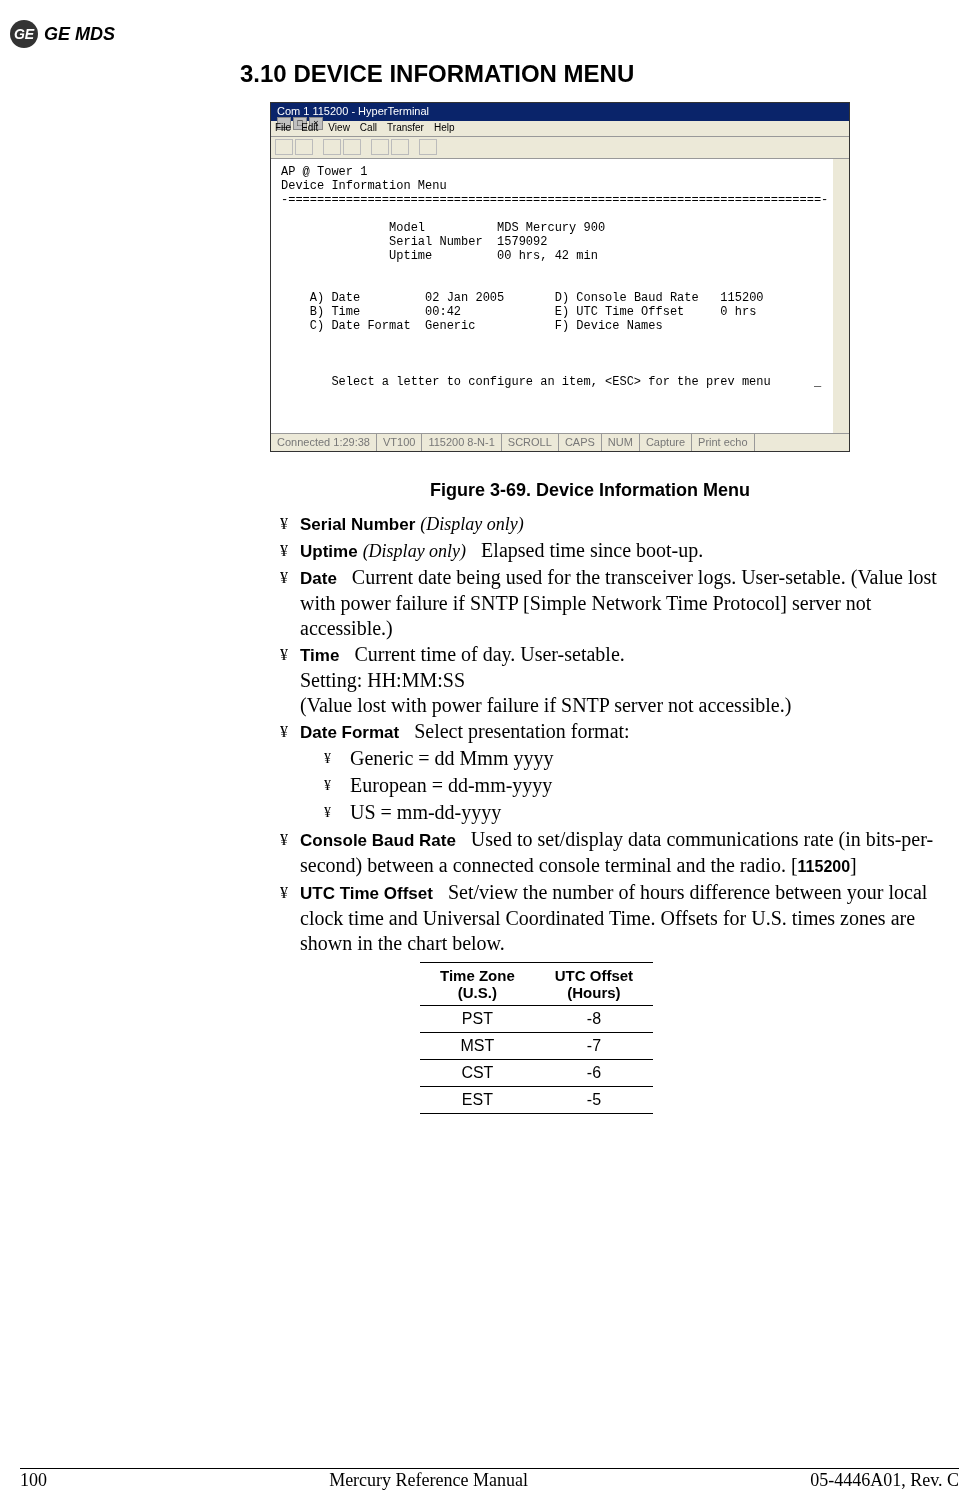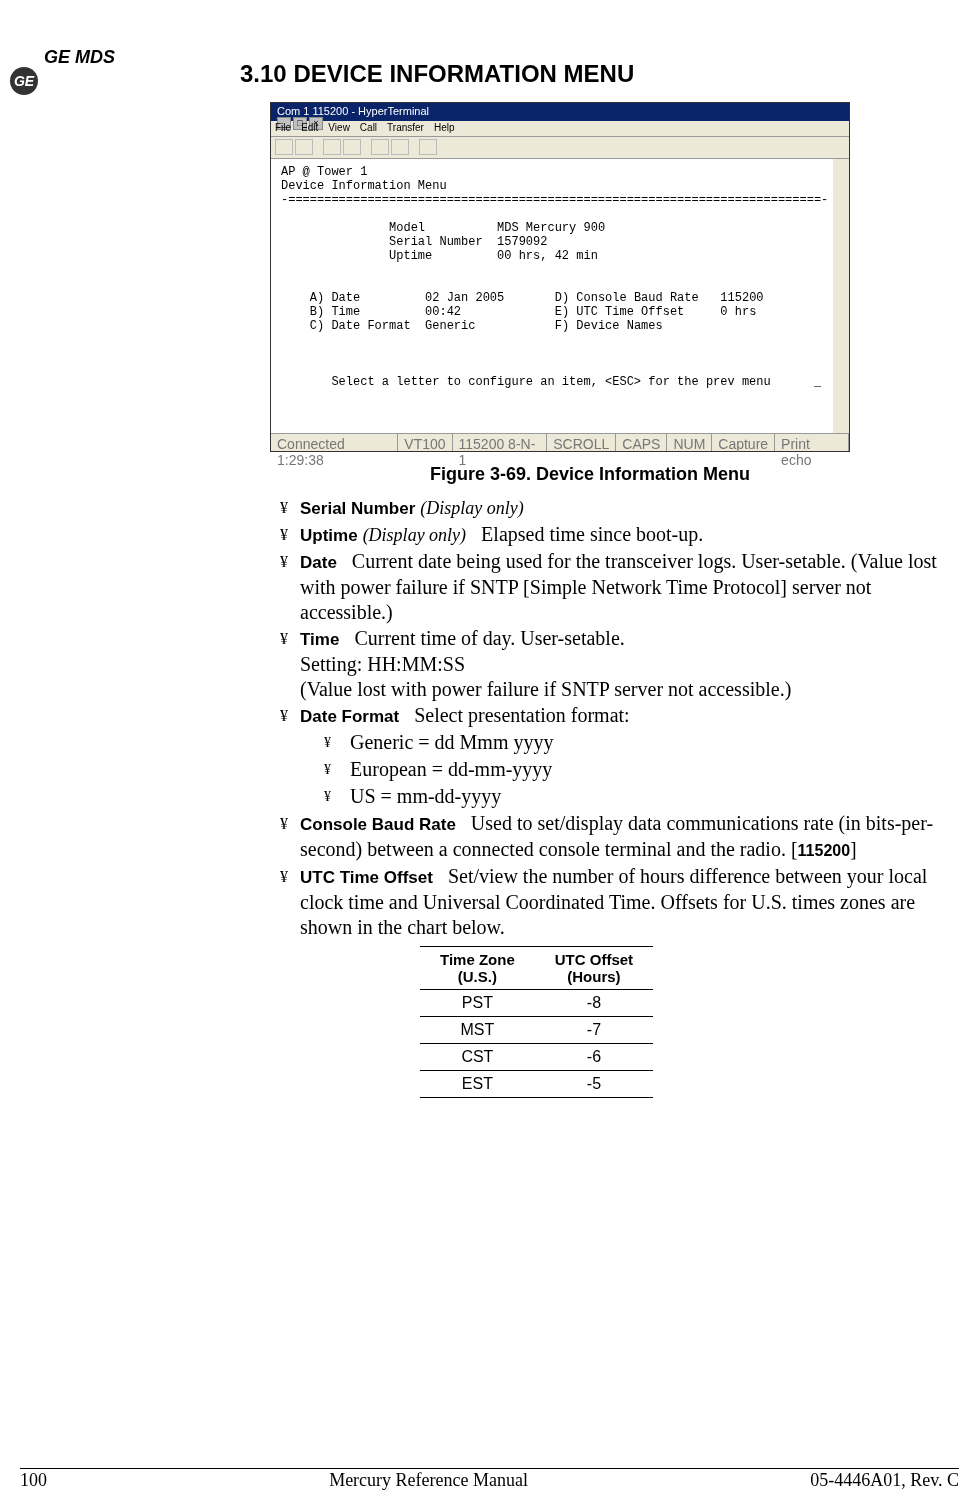--- a/index.html
+++ b/index.html
@@ -28,21 +28,20 @@
       height: 28px;
       border-radius: 50%;
       background: #333;
       color: #fff;
       display: inline-flex;
       align-items: center;
       justify-content: center;
       font-size: 14px;
       font-style: italic;
       margin-right: 6px;
-      margin-top: 47px;
     }
     .content {
       position: absolute;
       top: 60px;
       left: 240px;
       width: 700px;
     }
     h2.section-heading {
       font-family: Arial, sans-serif;
       font-weight: bold;
@@ -100,29 +99,29 @@
       padding: 6px 10px;
       font-family: "Courier New", monospace;
       font-size: 12px;
       white-space: pre;
       overflow: hidden;
       border-right: 16px solid #ece9d8;
     }
     .statusbar {
       position: absolute; bottom: 0; left: 0; right: 0;
       background: #ece9d8; height: 18px; border-top: 1px solid #999;
-      display: flex; font-family: Tahoma, Arial, sans-serif; font-size: 14px;
+      display: flex; font-family: Tahoma, Arial, sans-serif; font-size: 11px;
     }
     .status-cell { border-right: 1px solid #999; padding: 2px 6px; color: #777; }
     .figure-caption {
       font-family: Arial, sans-serif;
       font-weight: bold;
       font-size: 18px;
       text-align: center;
-      margin: 12px 0 10px 0;
+      margin: 28px 0 10px 0;
     }
     ul.bullet-list {
       list-style: none;
       padding-left: 40px;
     }
     ul.bullet-list > li {
       position: relative;
       padding-left: 20px;
       line-height: 25px;
       margin-bottom: 1px;

